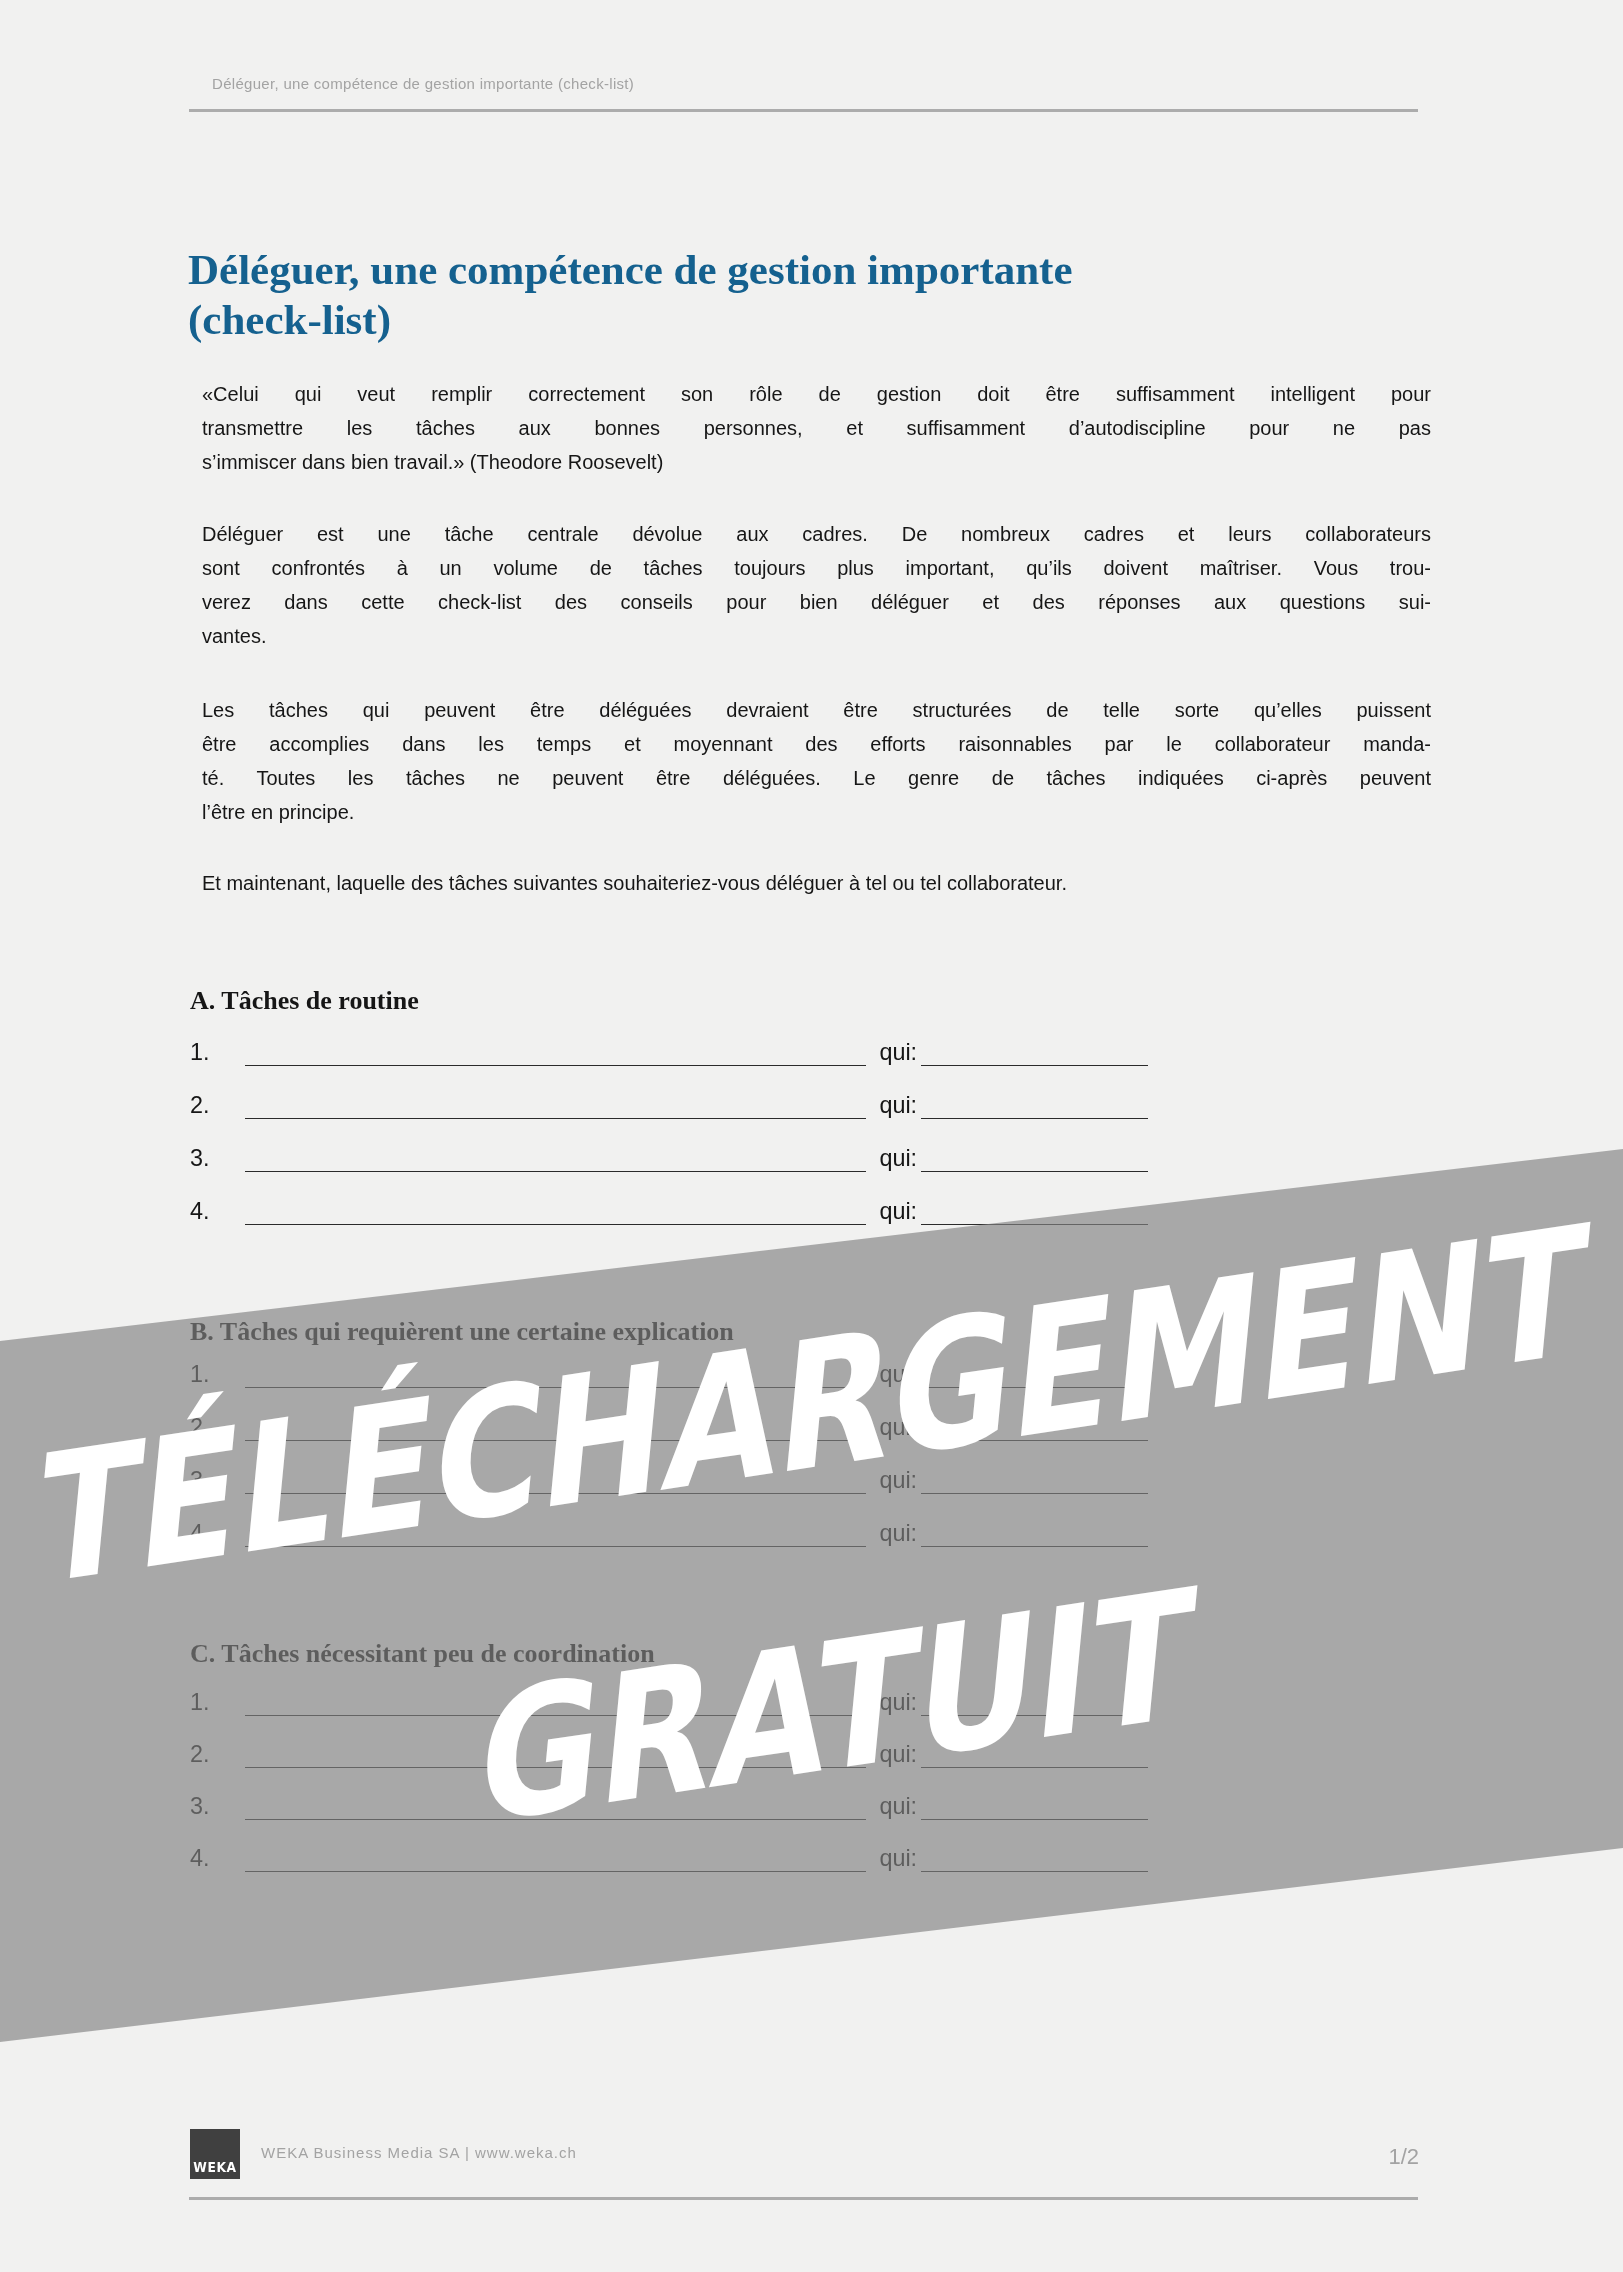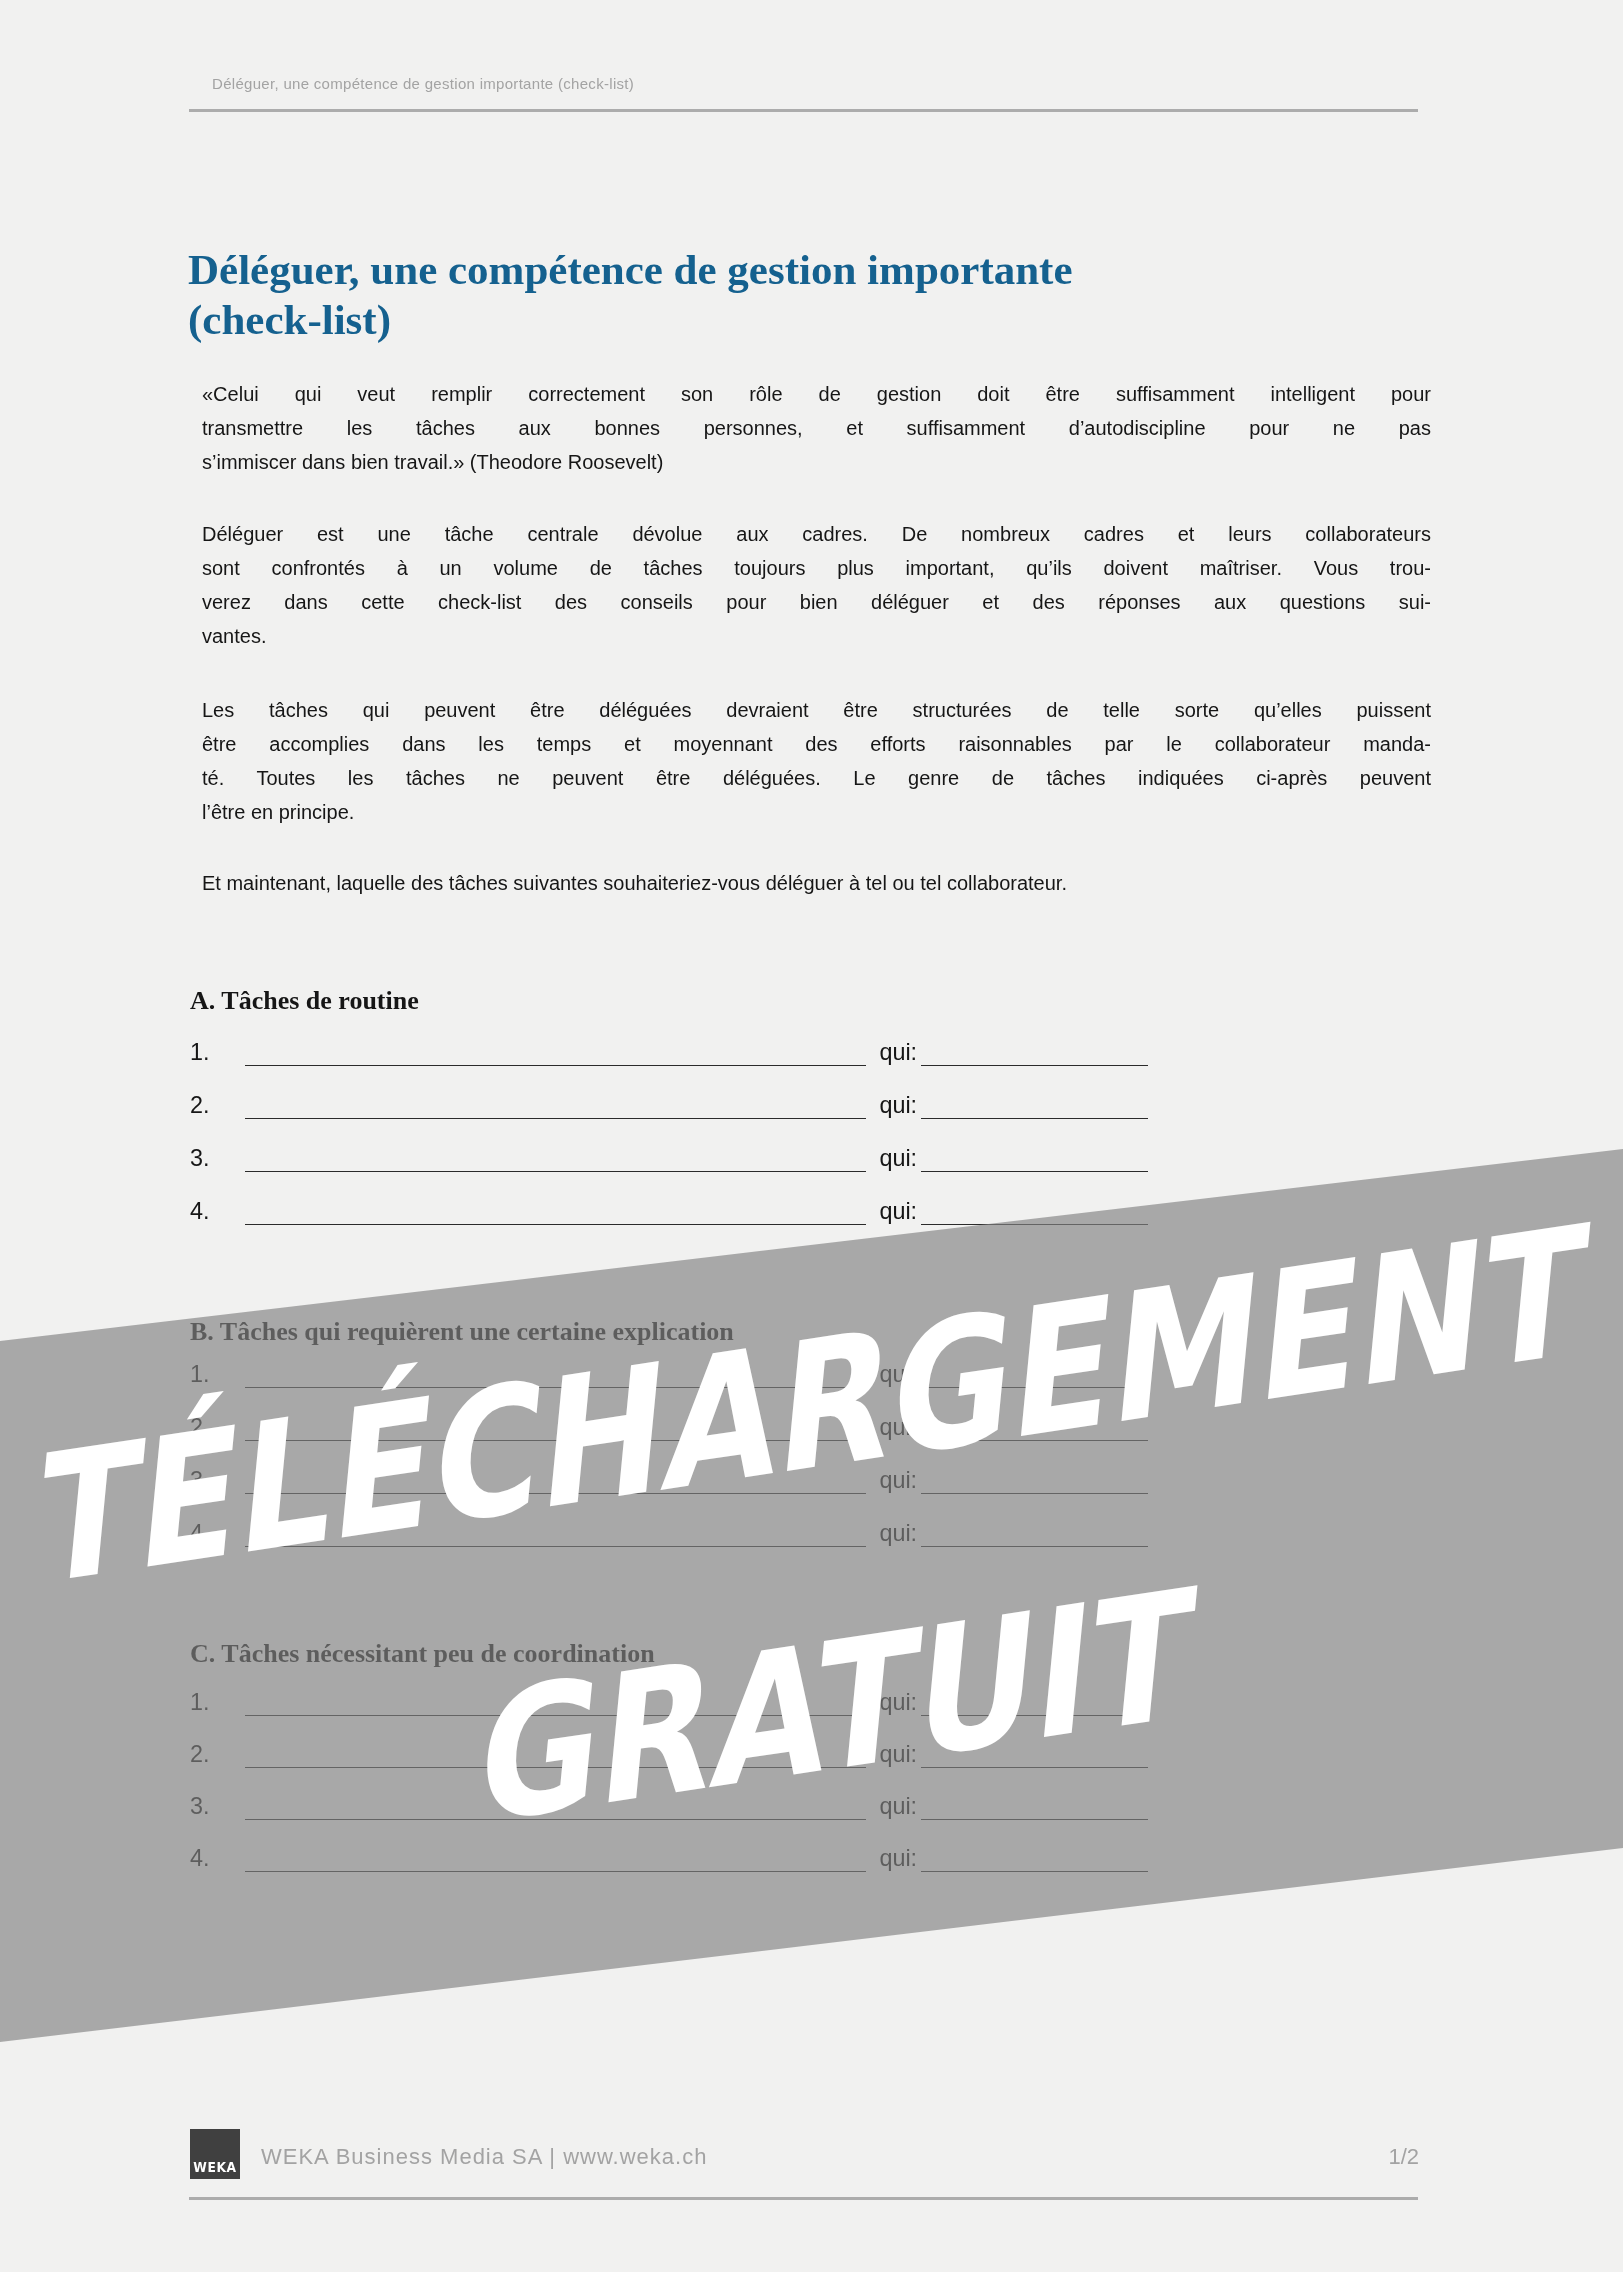--- a/index.html
+++ b/index.html
@@ -59,21 +59,21 @@
   .logo {
     position:absolute; left:190px; top:2129px; width:50px; height:50px;
     background:#404040; display:flex; align-items:flex-end; justify-content:center;
   }
   .logo-text {
     color:#ffffff; font-family:"DejaVu Sans", sans-serif; font-weight:bold;
     font-size:12.3px; letter-spacing:0.6px; margin-bottom:3.9px; transform:scaleY(1.12);
   }
   .footer-text {
     position:absolute; left:261px; top:2144px;
-    font-size:22px; color:#a3a3a3; letter-spacing:1px;
+    font-size:15px; color:#a3a3a3; letter-spacing:1px;
   }
   .page-num {
     position:absolute; left:1289px; top:2144px; width:130px; text-align:right;
     font-size:22px; color:#a3a3a3;
   }
 
   
   .band {
     position:absolute; left:0; top:1149px; width:1623px; height:893px;
     background:rgba(130,130,130,0.66);

